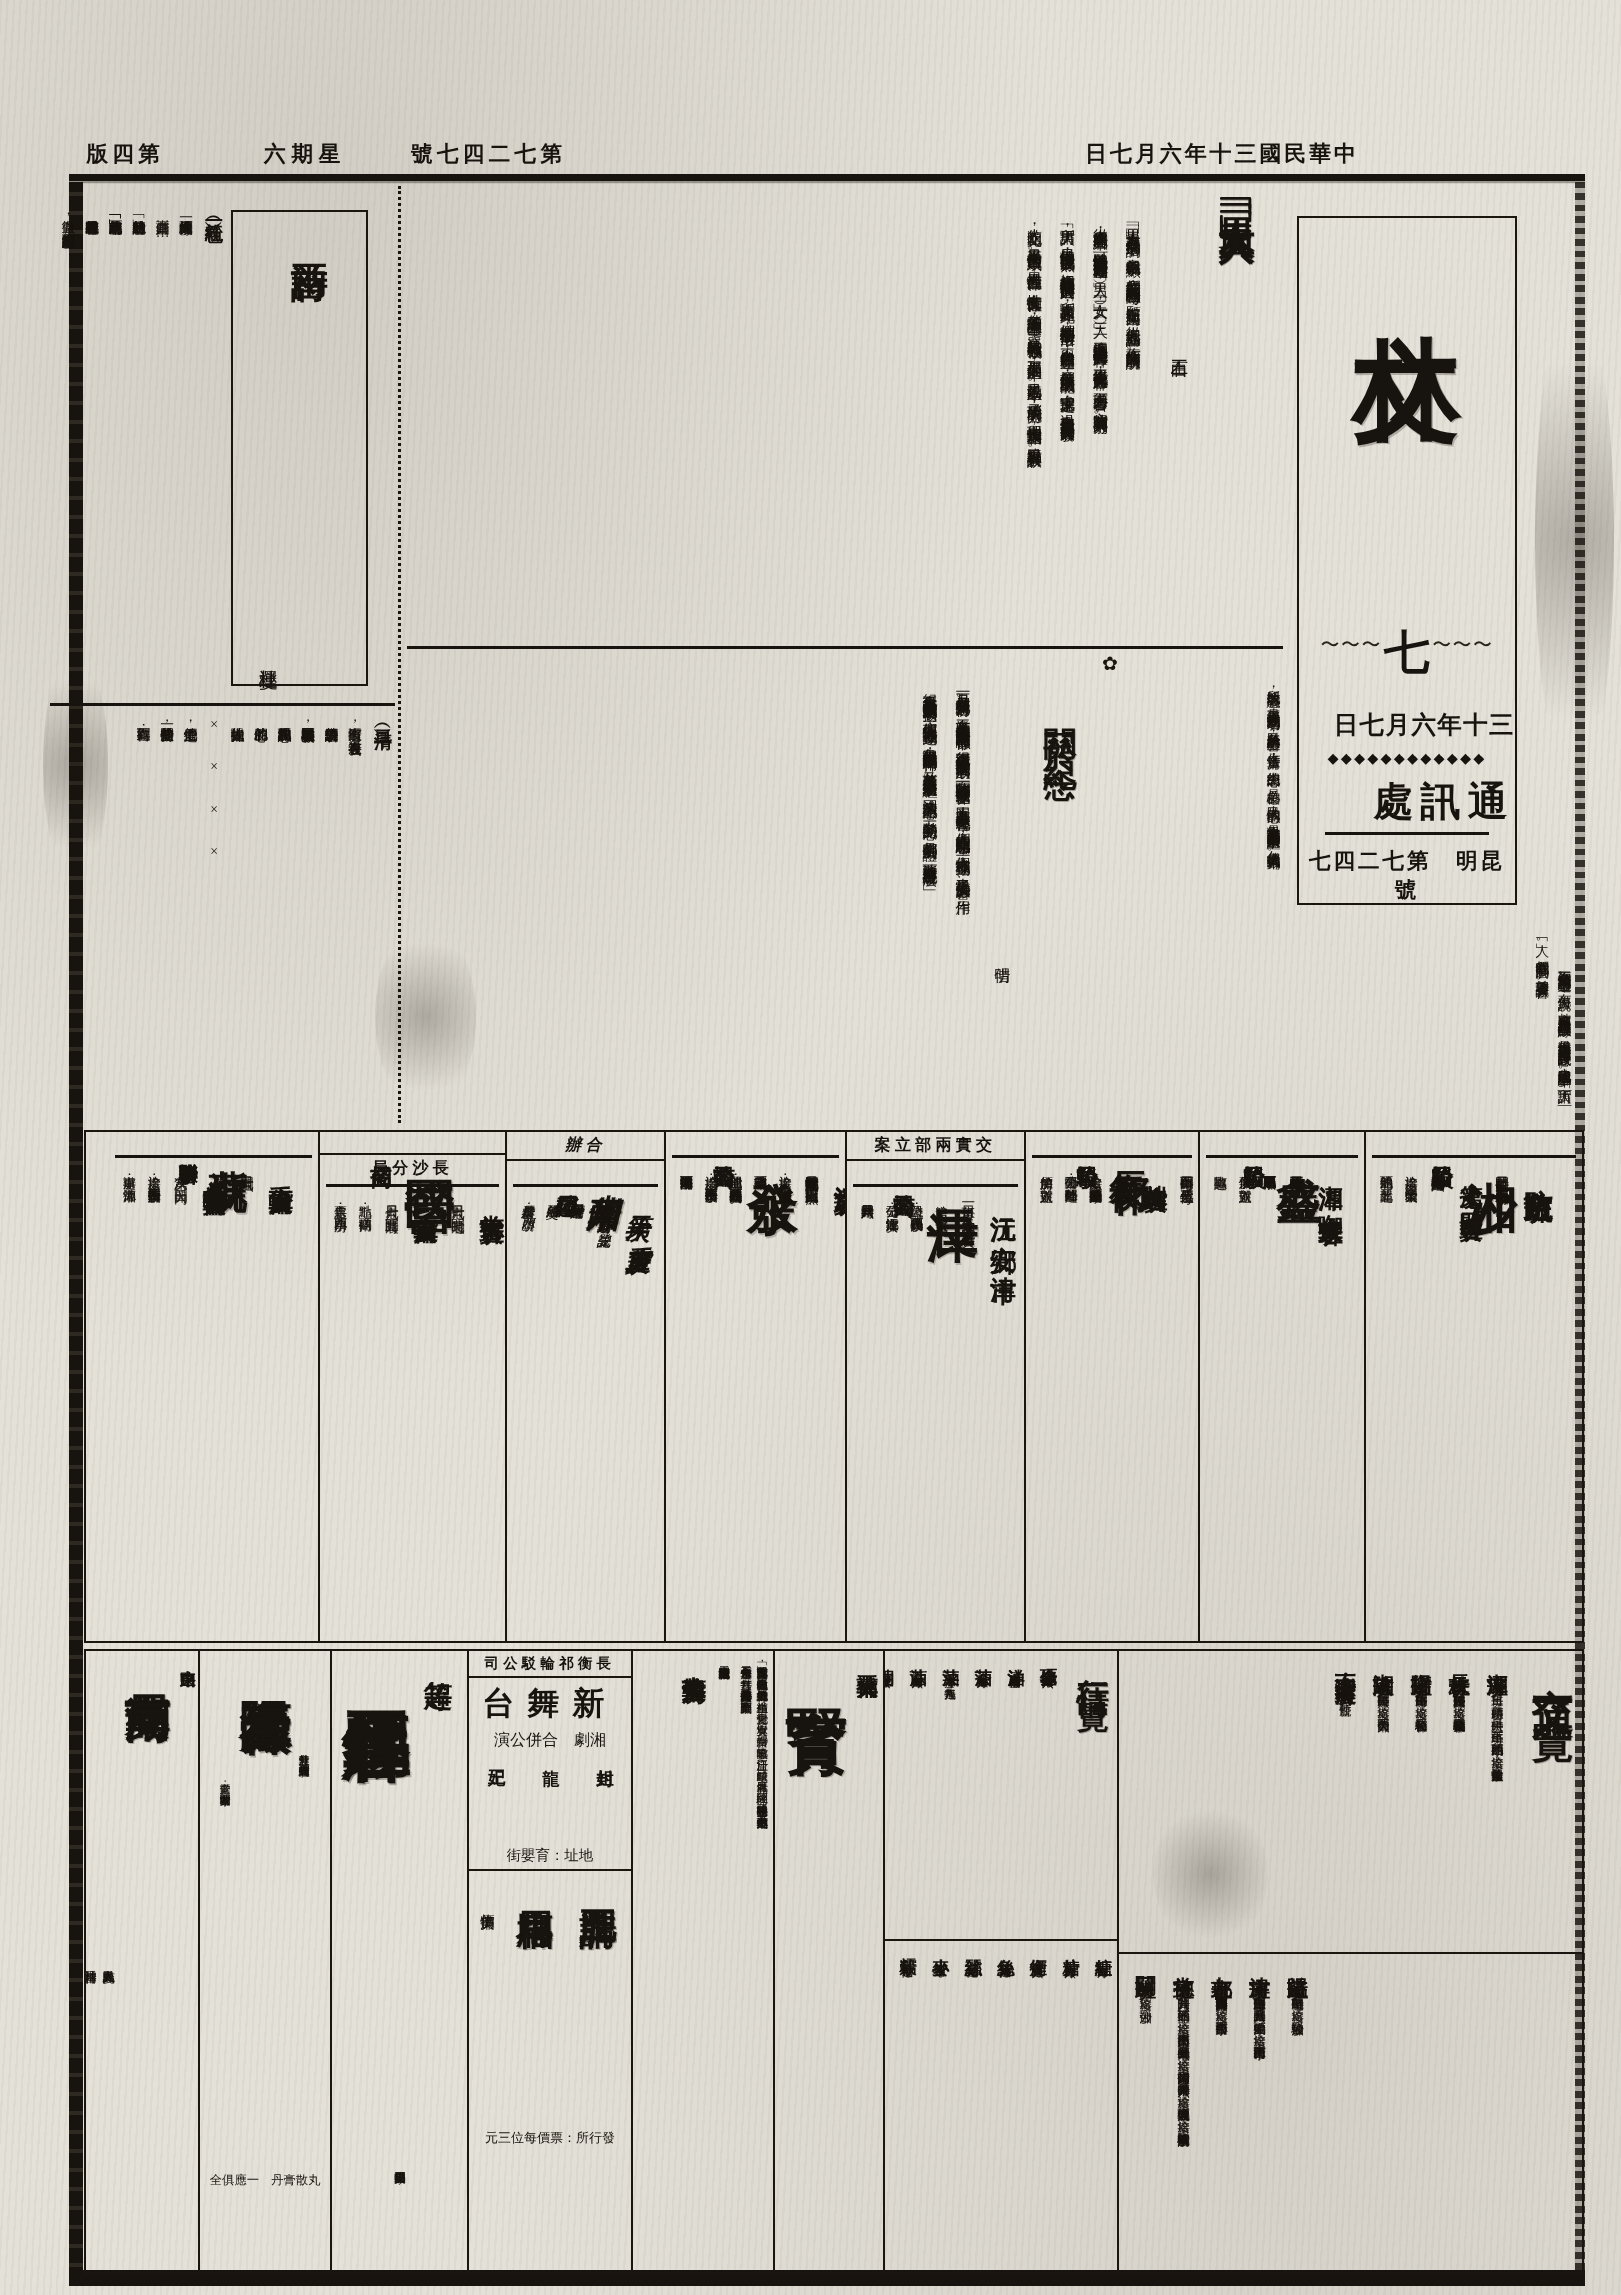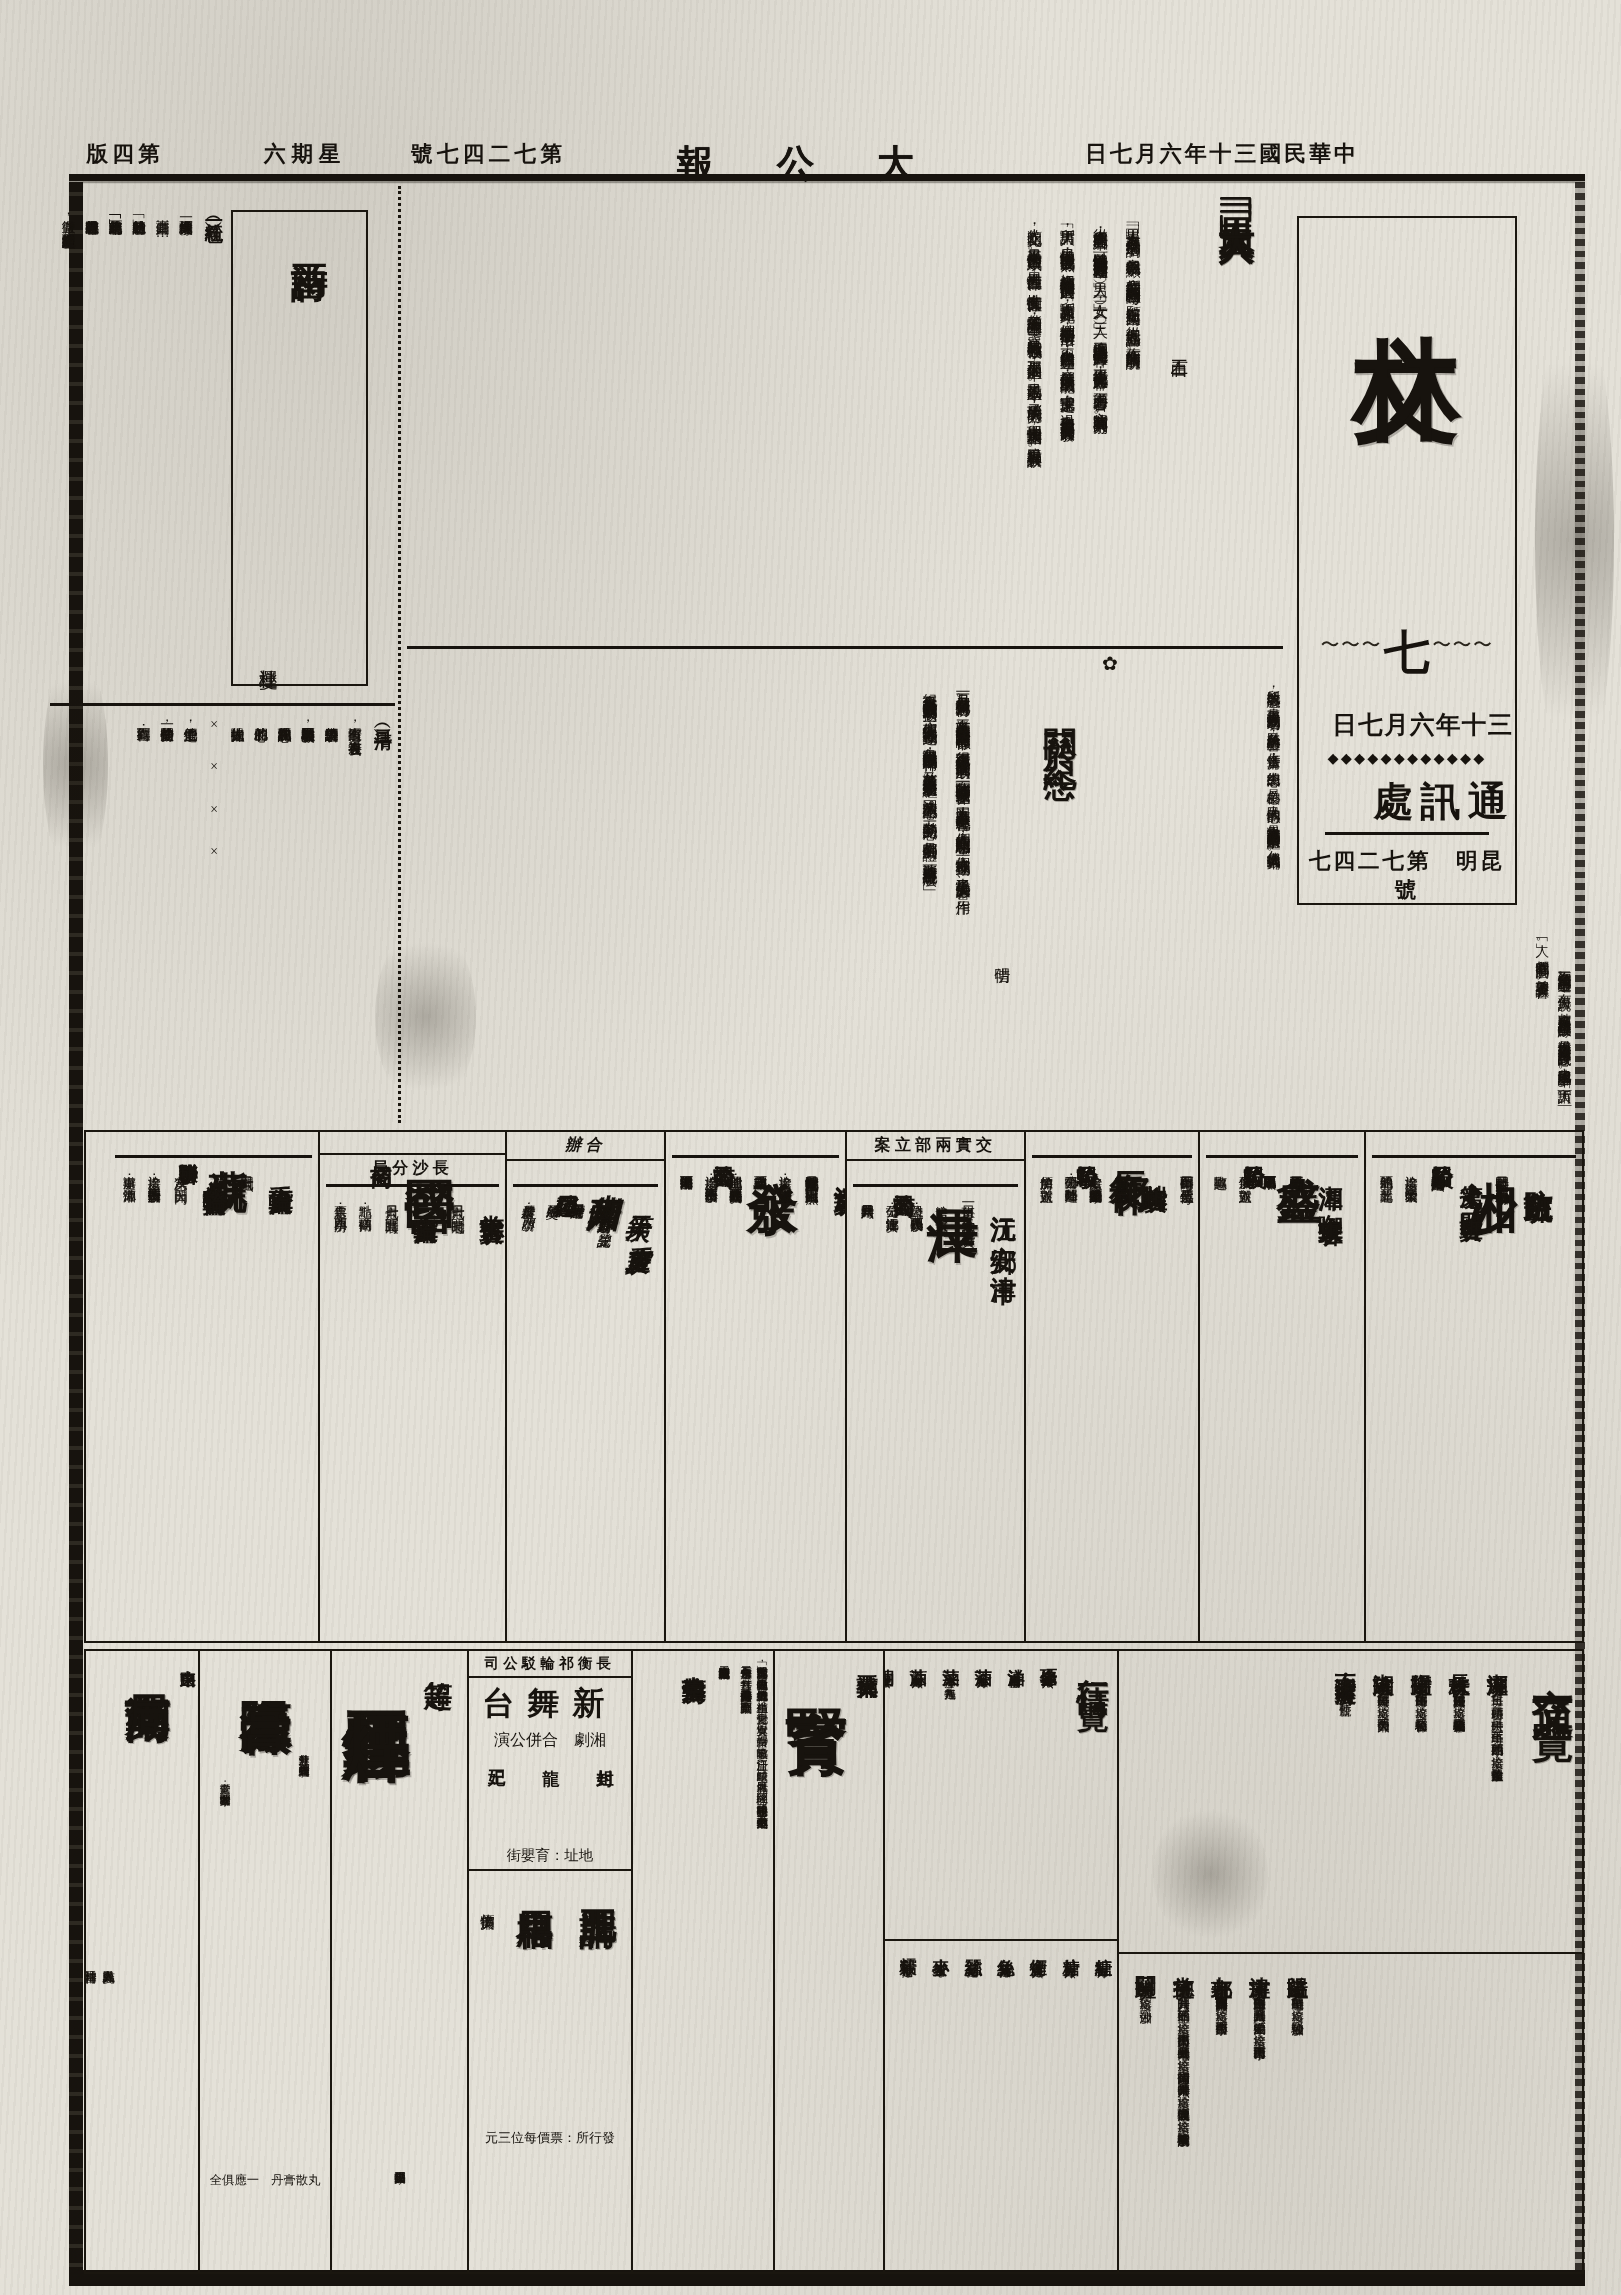--- a/index.html
+++ b/index.html
@@ -36,21 +36,21 @@
   .botrule{position:absolute;top:2270px;left:69px;width:1516px;height:16px;background:#17130e;}
   .leftbar{position:absolute;top:182px;left:69px;width:14.4px;height:2090px;
     background:repeating-linear-gradient(180deg,#17130e 0 10px,#2e2a22 10px 14.4px,#17130e 14.4px 19px);}
   .rightbar{position:absolute;top:182px;left:1575px;width:10px;height:2090px;
     background:repeating-linear-gradient(180deg,rgba(23,19,14,.85) 0 6.5px,rgba(23,19,14,.25) 6.5px 11.5px);}
   
   .wenlin{position:absolute;left:1297px;top:216px;width:216px;height:685px;border:2.9px solid #1a160f;background:transparent;}
   .wl-title{position:absolute;top:29px;left:50%;transform:translateX(-50%);font-size:108px;line-height:1.45;font-weight:bold;text-shadow:1.4px 1.4px 0 rgba(23,19,14,.25);}
   .wl-issue{position:absolute;top:404px;left:50%;transform:translateX(-50%);font-size:46px;font-weight:bold;}
   .wl-tilde{position:absolute;top:414px;font-size:19px;letter-spacing:1.4px;color:#2a251c;}
-  .wl-date{position:absolute;top:490px;width:100%;text-align:center;font-size:24.5px;font-weight:bold;letter-spacing:1.4px;padding-left:16px;}
+  .wl-date{position:absolute;top:490px;width:100%;font-size:24.5px;font-weight:bold;letter-spacing:1.4px;}
   .wl-dots{position:absolute;top:532px;width:100%;text-align:center;font-size:14.4px;letter-spacing:2.2px;}
   .wl-contact{position:absolute;top:556px;width:100%;text-align:right;font-size:40px;font-weight:bold;letter-spacing:7.2px;}
   .wl-rule{position:absolute;top:614px;left:26px;width:164px;height:2.9px;background:#17130e;}
   .wl-addr{position:absolute;top:628px;width:100%;text-align:center;font-size:21.6px;font-weight:bold;letter-spacing:2.9px;}
   
   .art{line-height:1.62;font-size:15px;letter-spacing:0.7px;}
   .art p{margin:0 0 0 8.6px;text-indent:2em;}
   .a1title{font-size:36px;font-weight:bold;line-height:1.25;letter-spacing:1.4px;margin-left:19px;text-shadow:0.7px 0.7px 0 rgba(23,19,14,.3);}
   .a1author{font-size:17.3px;margin:159px 21.6px 0 19px;}
   .a2deco{font-size:19px;color:#1a160f;margin-left:5.8px;letter-spacing:4.3px;}
@@ -89,21 +89,20 @@
   .m-price{font-size:11.5px;}
   .giantcol{font-weight:bold;text-shadow:1.4px 1.4px 0 rgba(23,19,14,.25);}
 </style>
 </head>
 <body>
 
 <div class="page">
 
   <div class="masthead">
     <span class="mh-date rtl">中華民國三十年六月七日</span>
-    <span class="mh-title rtl">大公報</span>
     <span class="mh-issue rtl">第七二四七號</span>
     <span class="mh-week rtl">星期六</span>
     <span class="mh-page rtl">第四版</span>
   </div>
   <div class="toprule"></div>
   <div class="leftbar"></div>
   <div class="rightbar"></div>
   <div class="botrule"></div>
 
   <div class="wenlin">

